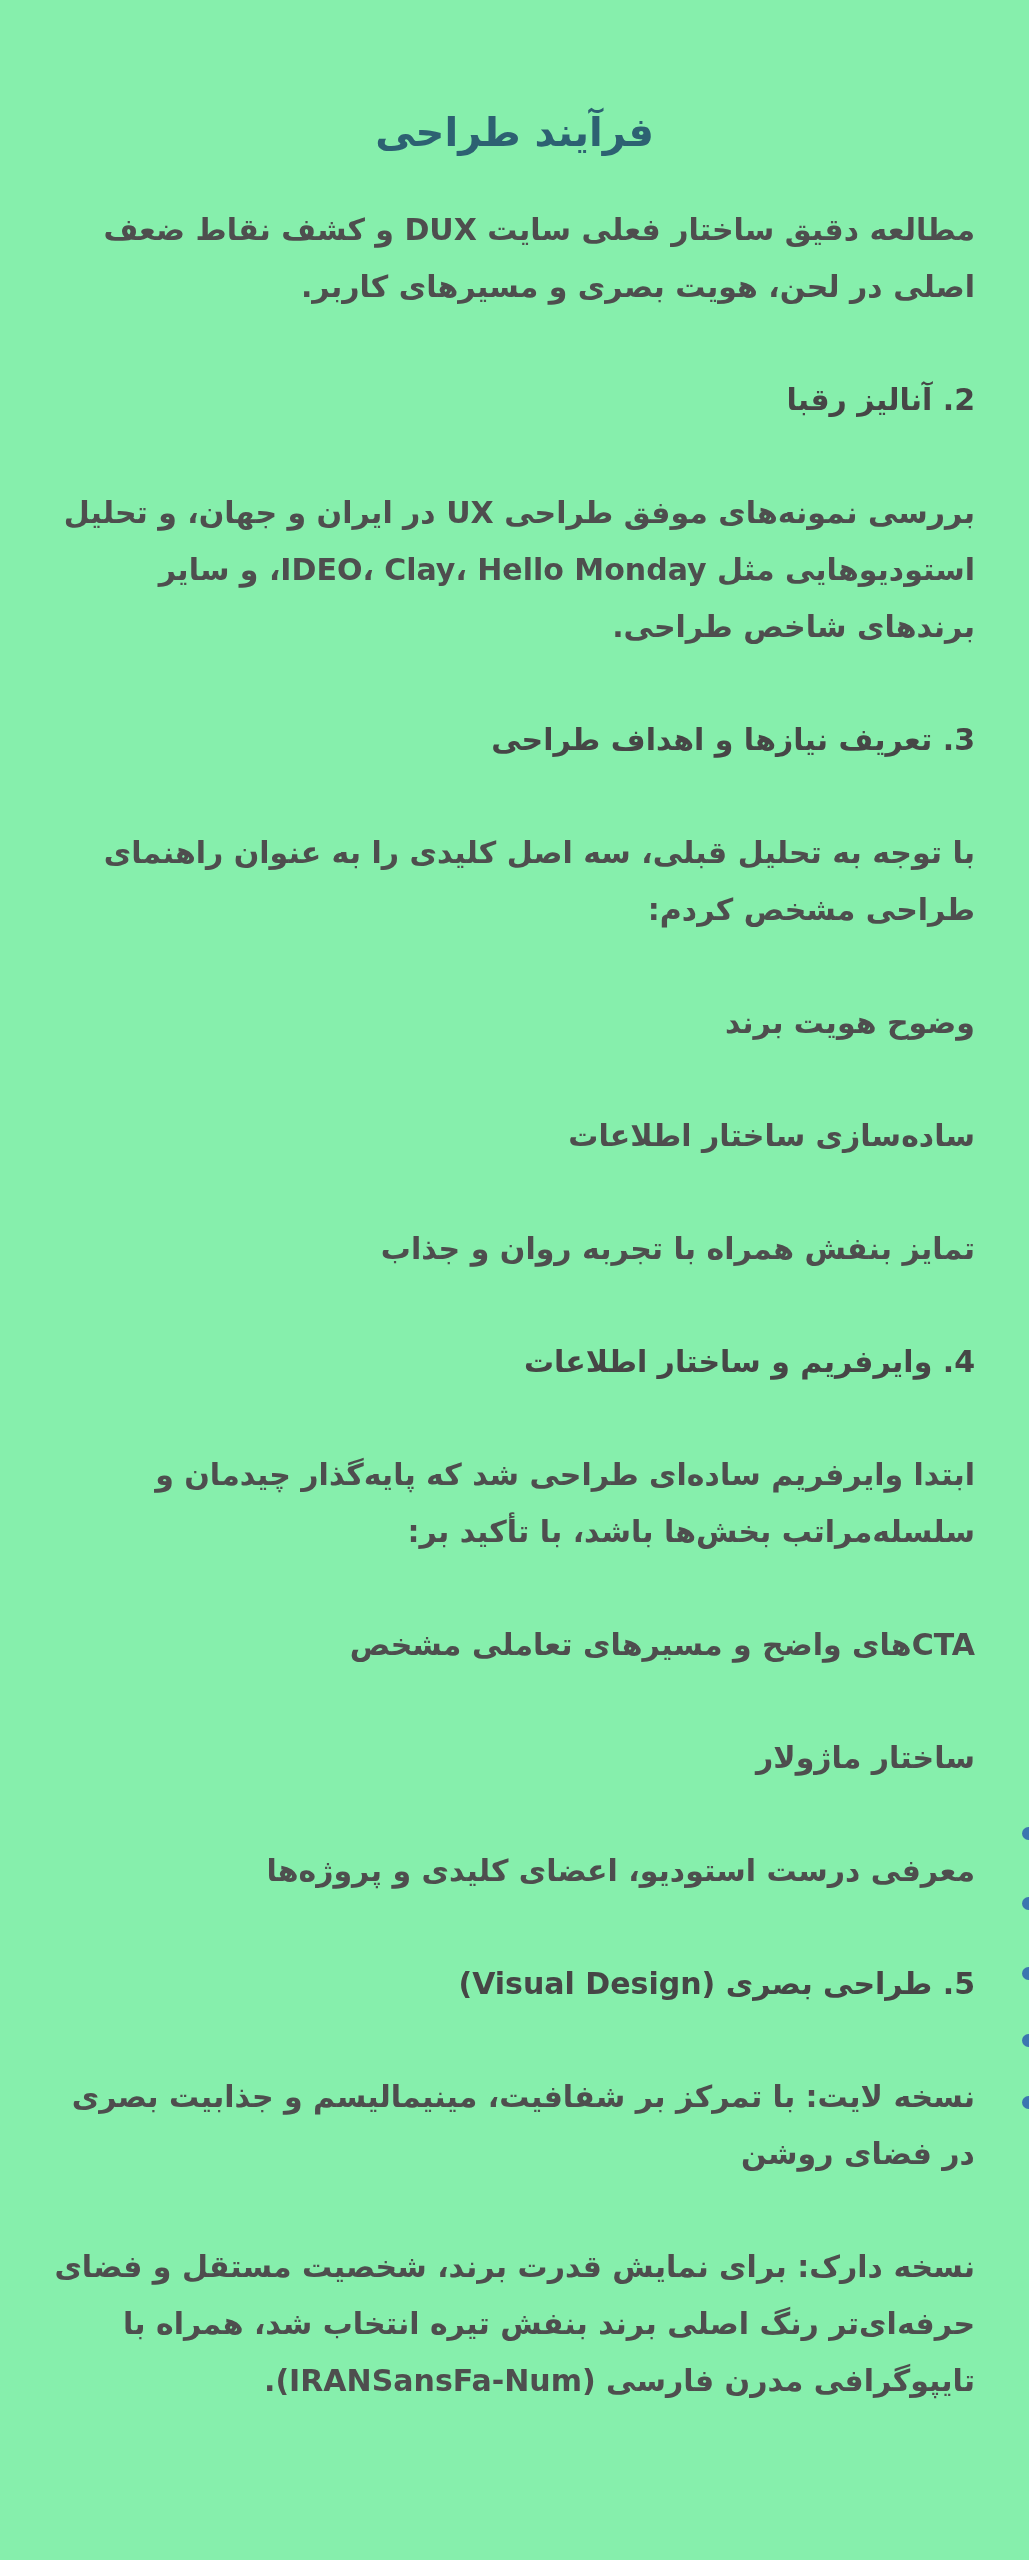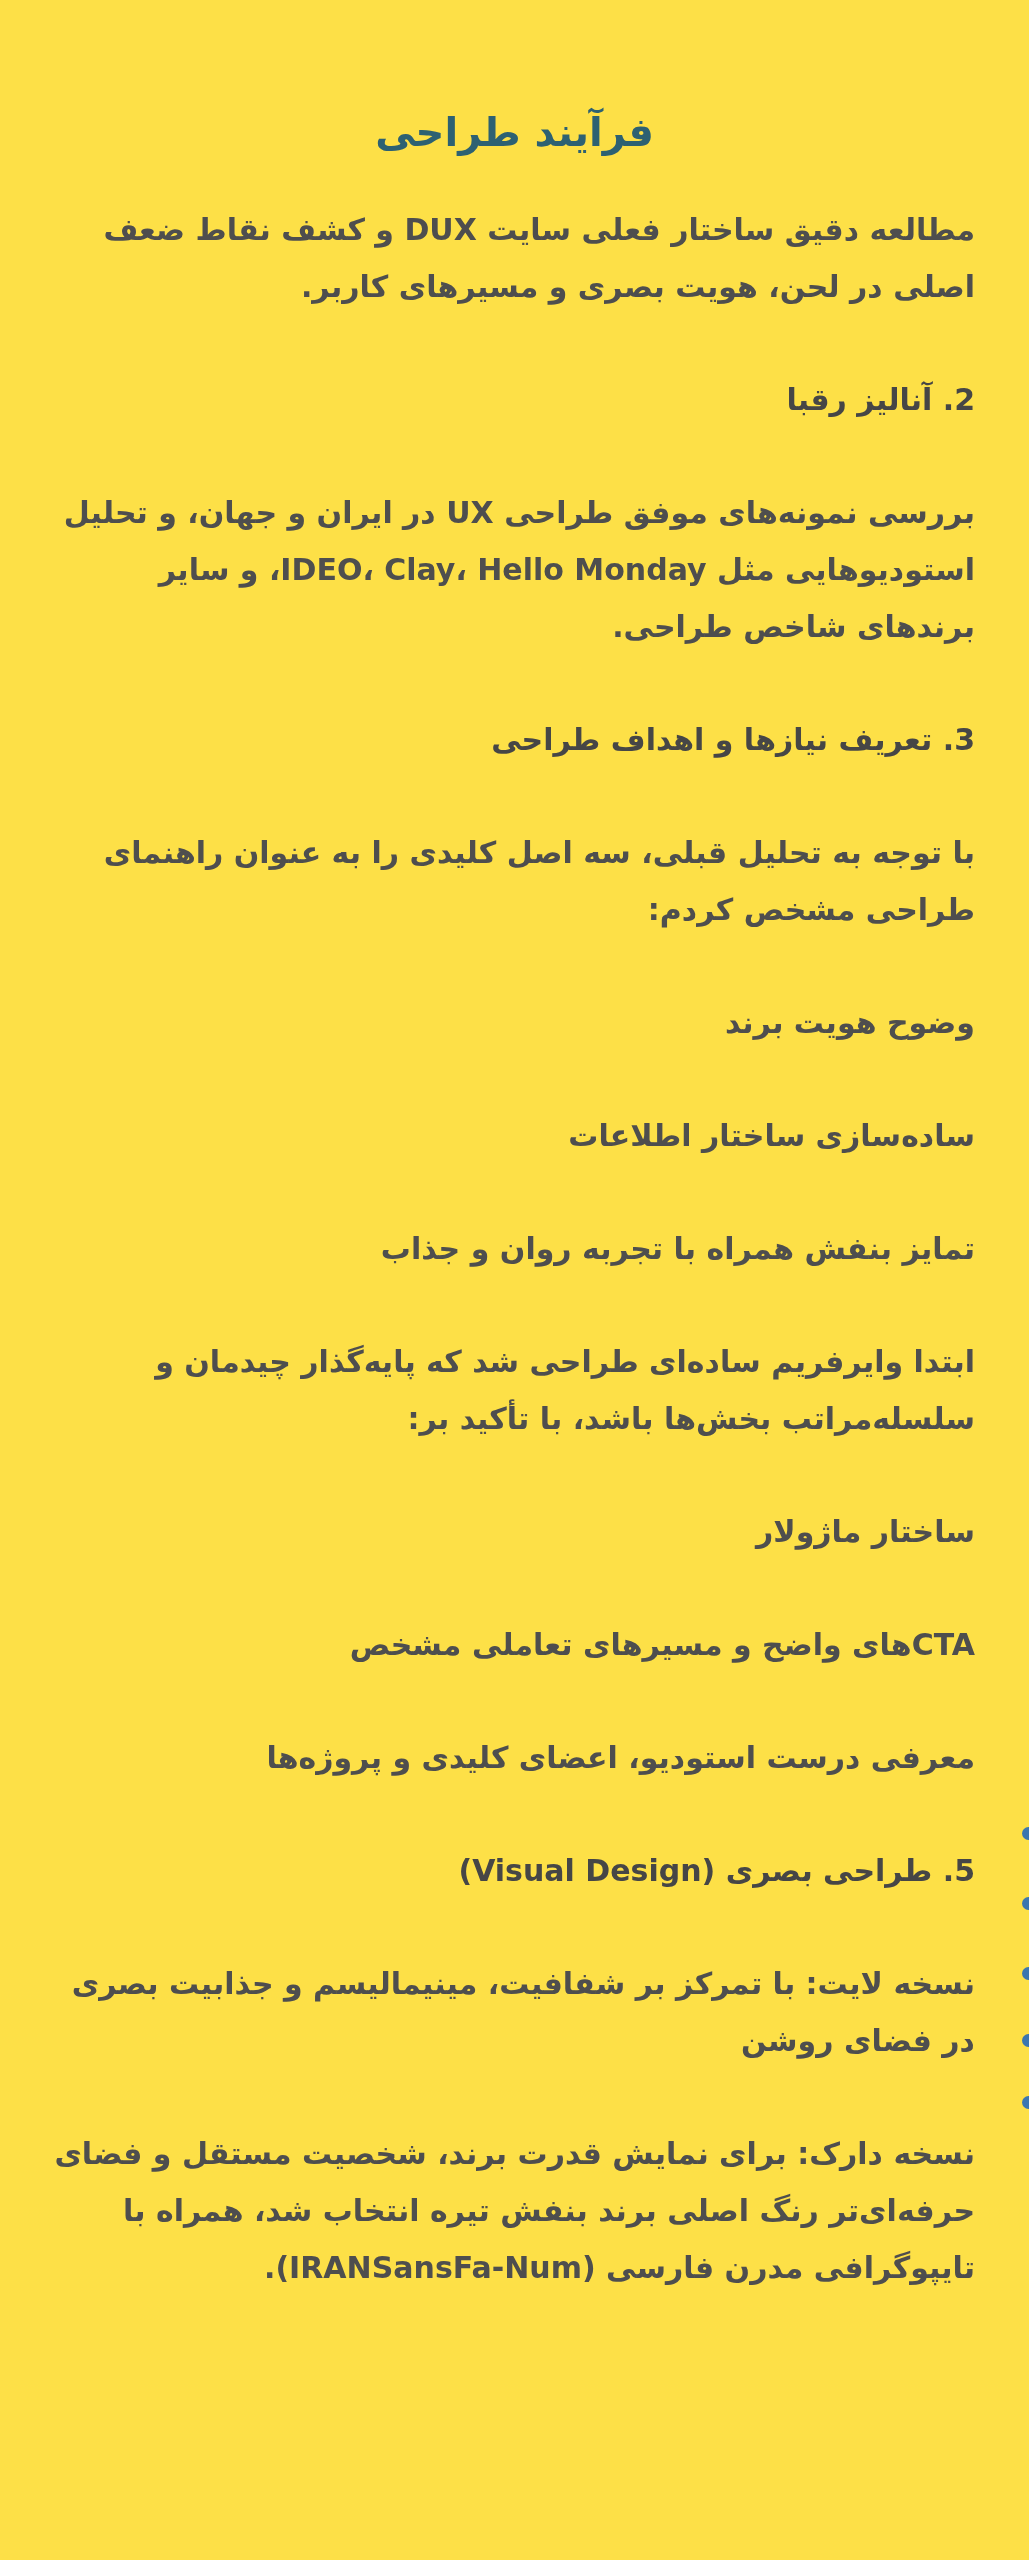--- a/index.html
+++ b/index.html
@@ -1,20 +1,20 @@
 <!DOCTYPE html>
 <html lang="fa"><head>
 <meta charset="utf-8">
 <style>
   html, body { margin: 0; padding: 0; }
   .page {
     position: relative;
     width: 1029px;
     height: 2560px;
-    background: #fde047;
+    background: #86efac;
     overflow: hidden;
     font-family: "DejaVu Sans", sans-serif;
   }
   .content {
     direction: rtl;
     text-align: right;
     padding: 100px 54px 0 54px;
   }
   .doc-title {
     margin: 0 0 37px 0;
@@ -61,23 +61,24 @@
 
     <h2 class="block block-heading">2. آنالیز رقبا</h2>
     <p class="block block-paragraph">بررسی نمونه‌های موفق طراحی UX در ایران و جهان، و تحلیل استودیوهایی مثل IDEO، Clay، Hello Monday، و سایر برندهای شاخص طراحی.</p>
 
     <h2 class="block block-heading">3. تعریف نیازها و اهداف طراحی</h2>
     <p class="block block-paragraph">با توجه به تحلیل قبلی، سه اصل کلیدی را به عنوان راهنمای طراحی مشخص کردم:</p>
     <p class="block block-item">وضوح هویت برند</p>
     <p class="block block-item">ساده‌سازی ساختار اطلاعات</p>
     <p class="block block-item">تمایز بنفش همراه با تجربه روان و جذاب</p>
 
+    <h2 class="block block-heading">4. وایرفریم و ساختار اطلاعات</h2>
     <p class="block block-paragraph">ابتدا وایرفریم ساده‌ای طراحی شد که پایه‌گذار چیدمان و سلسله‌مراتب بخش‌ها باشد، با تأکید بر:</p>
+    <p class="block block-item">CTAهای واضح و مسیرهای تعاملی مشخص</p>
     <p class="block block-item">ساختار ماژولار</p>
-    <p class="block block-item">CTAهای واضح و مسیرهای تعاملی مشخص</p>
     <p class="block block-item">معرفی درست استودیو، اعضای کلیدی و پروژه‌ها</p>
 
     <h2 class="block block-heading">5. طراحی بصری (Visual Design)</h2>
     <p class="block block-item">نسخه لایت: با تمرکز بر شفافیت، مینیمالیسم و جذابیت بصری در فضای روشن</p>
     <p class="block block-paragraph">نسخه دارک: برای نمایش قدرت برند، شخصیت مستقل و فضای حرفه‌ای‌تر رنگ اصلی برند بنفش تیره انتخاب شد، همراه با تایپوگرافی مدرن فارسی (IRANSansFa-Num).</p>
 
   </div>
 
   <div class="dots">
     <div class="dot" style="top: 1827px; background: rgb(59, 118, 176);"></div>

